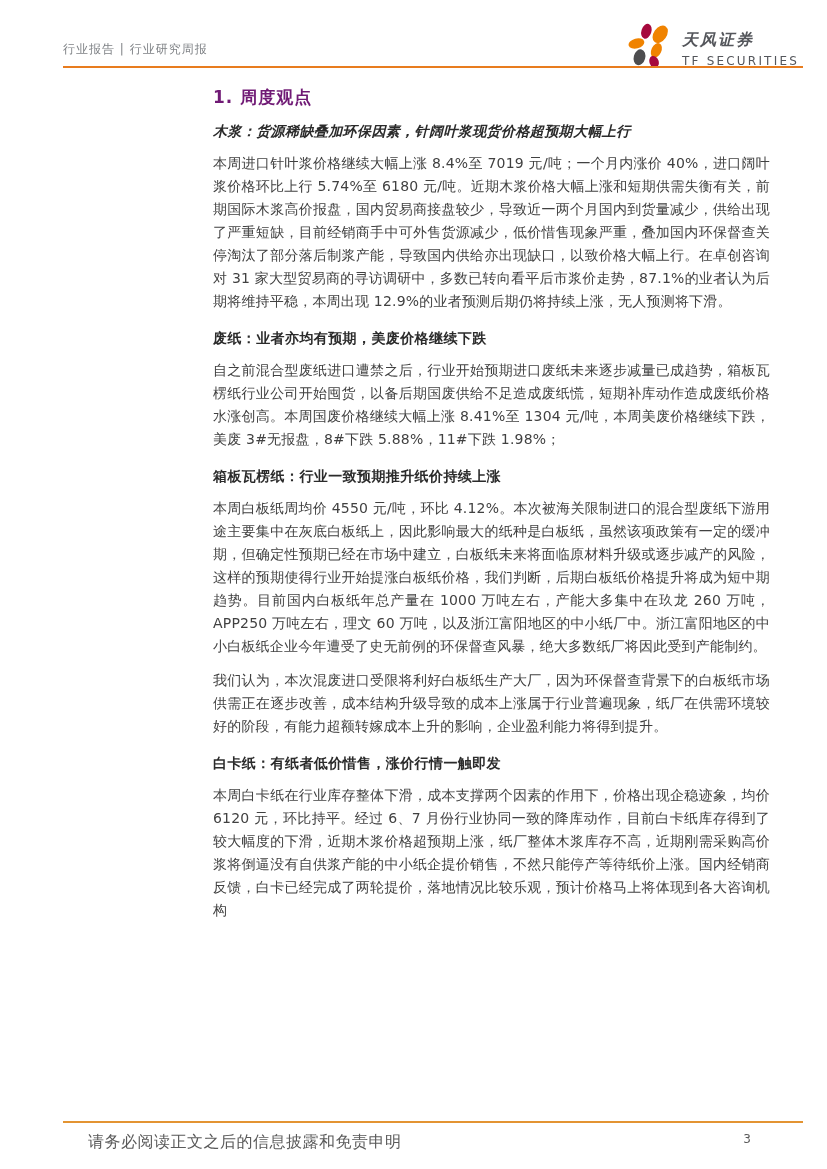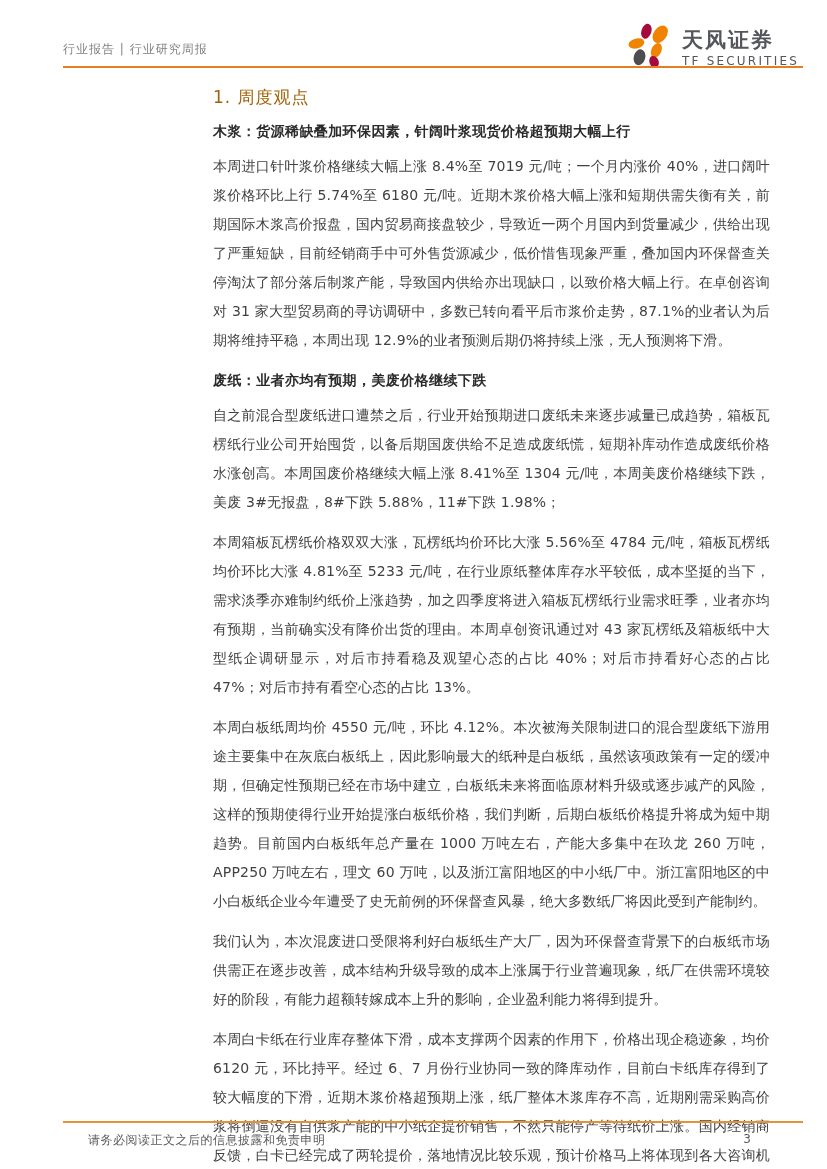--- a/index.html
+++ b/index.html
@@ -20,52 +20,52 @@
   .header-rule {
     position:absolute; left:63px; top:66px;
     width:740px; height:2px; background:#e87c1e;
   }
   .logo {
     position:absolute; right:28px; top:22px;
     display:flex; align-items:flex-start; gap:8px;
   }
   .logo-mark { width:46px; height:46px; }
   .logo-text { display:flex; flex-direction:column; justify-content:flex-start; padding-top:6px; }
-  .logo-cn { font-size:21px; font-weight:600; color:#54565b; letter-spacing:2px; line-height:24px; }
+  .logo-cn { font-size:16px; font-weight:600; color:#54565b; letter-spacing:2px; line-height:24px;font-style:italic; }
   .logo-en { font-size:12px; color:#54565b; letter-spacing:2.2px; margin-top:2px; }
 
   
   .content {
     position:absolute; left:213px; top:86px; width:557px;
   }
   .section-title {
     margin:0 0 14px 0;
-    font-size:17px; font-weight:normal; color:#a16207; letter-spacing:1px;
+    font-size:17px; font-weight:bold; color:#701a75; letter-spacing:1px;
   }
   .block-heading {
     margin:17px 0 11px 0;
     font-size:14px; font-weight:bold; color:#2b2b2b; letter-spacing:0.4px;
   }
-  .block-heading:first-of-type { margin-top:8px; }
+  .block-heading:first-of-type { margin-top:8px;font-style:italic; }
   .block-para {
     margin:0 0 11px 0;
     font-size:14px; color:#414141;
-    line-height:29px;
+    line-height:23px;
     text-align:justify;
     letter-spacing:0.2px;
   }
 
   
   .footer-rule {
     position:absolute; left:63px; top:1121px;
     width:740px; height:2px; background:#e39432;
   }
   .footer-text {
     position:absolute; left:88px; top:1132px;
-    font-size:12px; color:#5a5a5a; letter-spacing:0.5px;
+    font-size:16px; color:#5a5a5a; letter-spacing:0.5px;
   }
   .page-number {
     position:absolute; right:76px; top:1132px;
     font-size:12px; color:#5a5a5a;
   }
 </style>
 </head>
 <body>
 
 <div class="page">
@@ -93,25 +93,26 @@
 
   <div class="content">
     <h2 class="section-title">1. 周度观点</h2>
 
     <h3 class="block-heading">木浆：货源稀缺叠加环保因素，针阔叶浆现货价格超预期大幅上行</h3>
     <p class="block-para">本周进口针叶浆价格继续大幅上涨 8.4%至 7019 元/吨；一个月内涨价 40%，进口阔叶浆价格环比上行 5.74%至 6180 元/吨。近期木浆价格大幅上涨和短期供需失衡有关，前期国际木浆高价报盘，国内贸易商接盘较少，导致近一两个月国内到货量减少，供给出现了严重短缺，目前经销商手中可外售货源减少，低价惜售现象严重，叠加国内环保督查关停淘汰了部分落后制浆产能，导致国内供给亦出现缺口，以致价格大幅上行。在卓创咨询对 31 家大型贸易商的寻访调研中，多数已转向看平后市浆价走势，87.1%的业者认为后期将维持平稳，本周出现 12.9%的业者预测后期仍将持续上涨，无人预测将下滑。</p>
 
     <h3 class="block-heading">废纸：业者亦均有预期，美废价格继续下跌</h3>
     <p class="block-para">自之前混合型废纸进口遭禁之后，行业开始预期进口废纸未来逐步减量已成趋势，箱板瓦楞纸行业公司开始囤货，以备后期国废供给不足造成废纸慌，短期补库动作造成废纸价格水涨创高。本周国废价格继续大幅上涨 8.41%至 1304 元/吨，本周美废价格继续下跌，美废 3#无报盘，8#下跌 5.88%，11#下跌 1.98%；</p>
 
-    <p class="block-para">本周箱板瓦楞纸价格双双大涨，瓦楞纸均价环比大涨 5.56%至 4784 元/吨，箱板瓦楞纸均价环比大涨 4.81%至 5233 元/吨，在行业原纸整体库存水平较低，成本坚挺的当下，需求淡季亦难制约纸价上涨趋势，加之四季度将进入箱板瓦楞纸行业需求旺季，业者亦均有预期，当前确实没有降价出货的理由。本周卓创资讯通过对 43 家瓦楞纸及箱板纸中大型纸企调研显示，对后市持看稳及观望心态的占比 40%；对后市持看好心态的占比 47%；对后市持有看空心态的占比 13%。</p>
+    <h3 class="block-heading">箱板瓦楞纸：行业一致预期推升纸价持续上涨</h3>
 
     <p class="block-para">本周白板纸周均价 4550 元/吨，环比 4.12%。本次被海关限制进口的混合型废纸下游用途主要集中在灰底白板纸上，因此影响最大的纸种是白板纸，虽然该项政策有一定的缓冲期，但确定性预期已经在市场中建立，白板纸未来将面临原材料升级或逐步减产的风险，这样的预期使得行业开始提涨白板纸价格，我们判断，后期白板纸价格提升将成为短中期趋势。目前国内白板纸年总产量在 1000 万吨左右，产能大多集中在玖龙 260 万吨，APP250 万吨左右，理文 60 万吨，以及浙江富阳地区的中小纸厂中。浙江富阳地区的中小白板纸企业今年遭受了史无前例的环保督查风暴，绝大多数纸厂将因此受到产能制约。</p>
     <p class="block-para">我们认为，本次混废进口受限将利好白板纸生产大厂，因为环保督查背景下的白板纸市场供需正在逐步改善，成本结构升级导致的成本上涨属于行业普遍现象，纸厂在供需环境较好的阶段，有能力超额转嫁成本上升的影响，企业盈利能力将得到提升。</p>
 
+    <h3 class="block-heading">白卡纸：有纸者低价惜售，涨价行情一触即发</h3>
     <p class="block-para">本周白卡纸在行业库存整体下滑，成本支撑两个因素的作用下，价格出现企稳迹象，均价 6120 元，环比持平。经过 6、7 月份行业协同一致的降库动作，目前白卡纸库存得到了较大幅度的下滑，近期木浆价格超预期上涨，纸厂整体木浆库存不高，近期刚需采购高价浆将倒逼没有自供浆产能的中小纸企提价销售，不然只能停产等待纸价上涨。国内经销商反馈，白卡已经完成了两轮提价，落地情况比较乐观，预计价格马上将体现到各大咨询机构</p>
   </div>
 
   <div class="footer-rule"></div>
   <div class="footer-text">请务必阅读正文之后的信息披露和免责申明</div>
   <div class="page-number">3</div>
 
 </div>
 
 </body></html>

